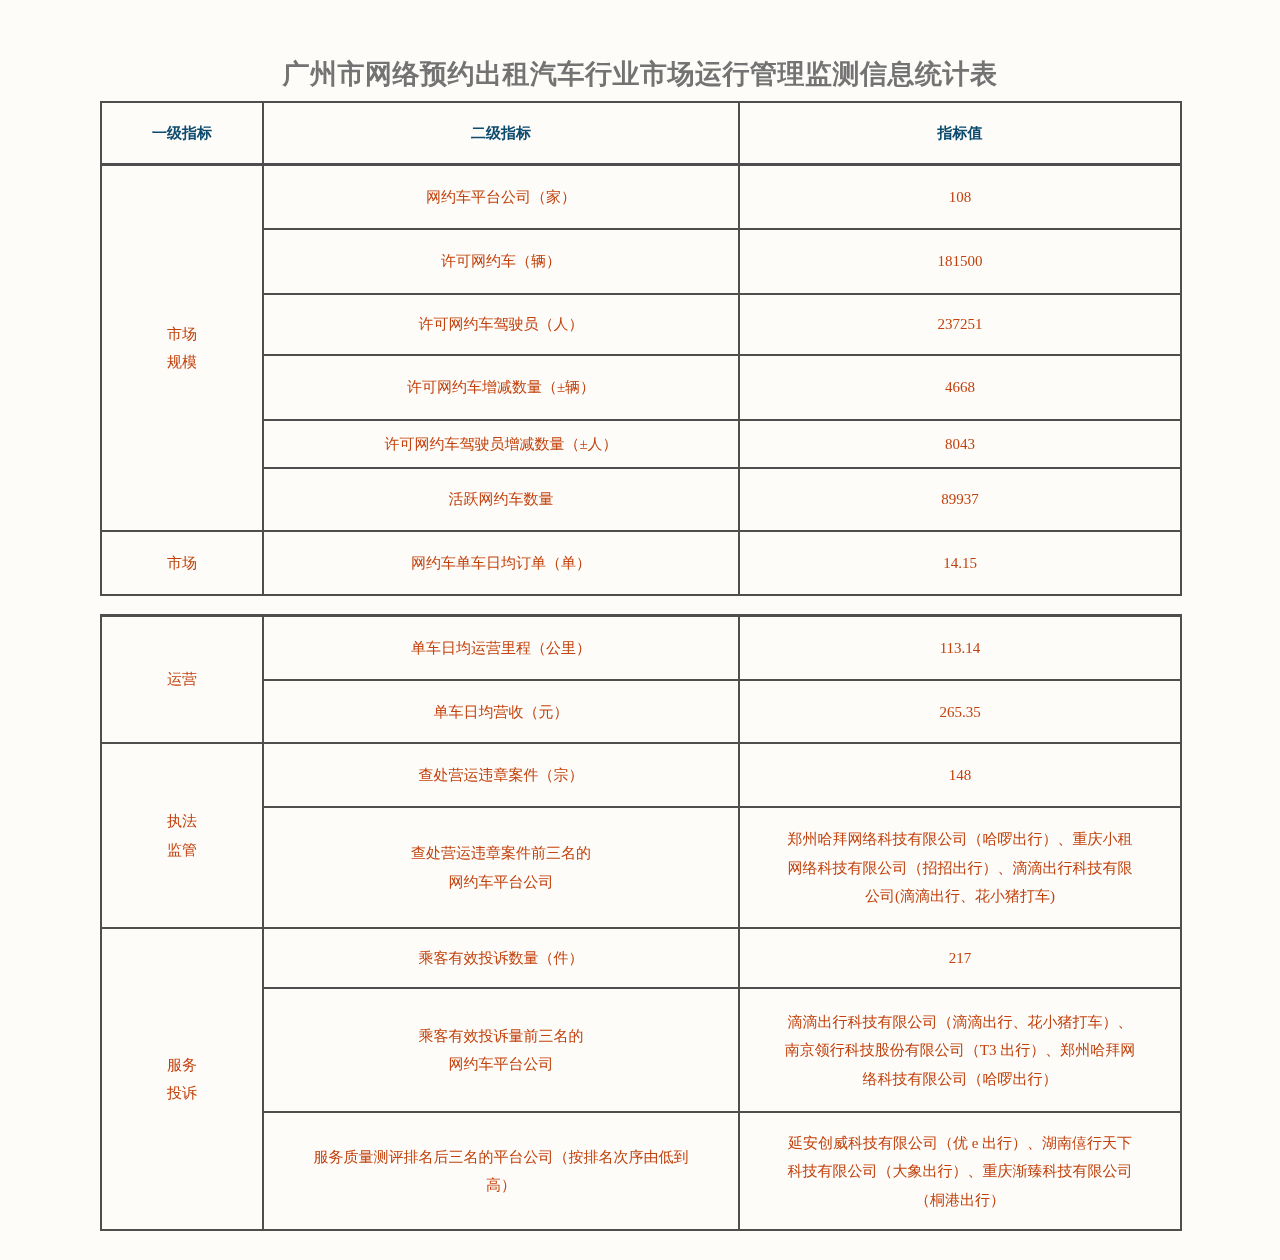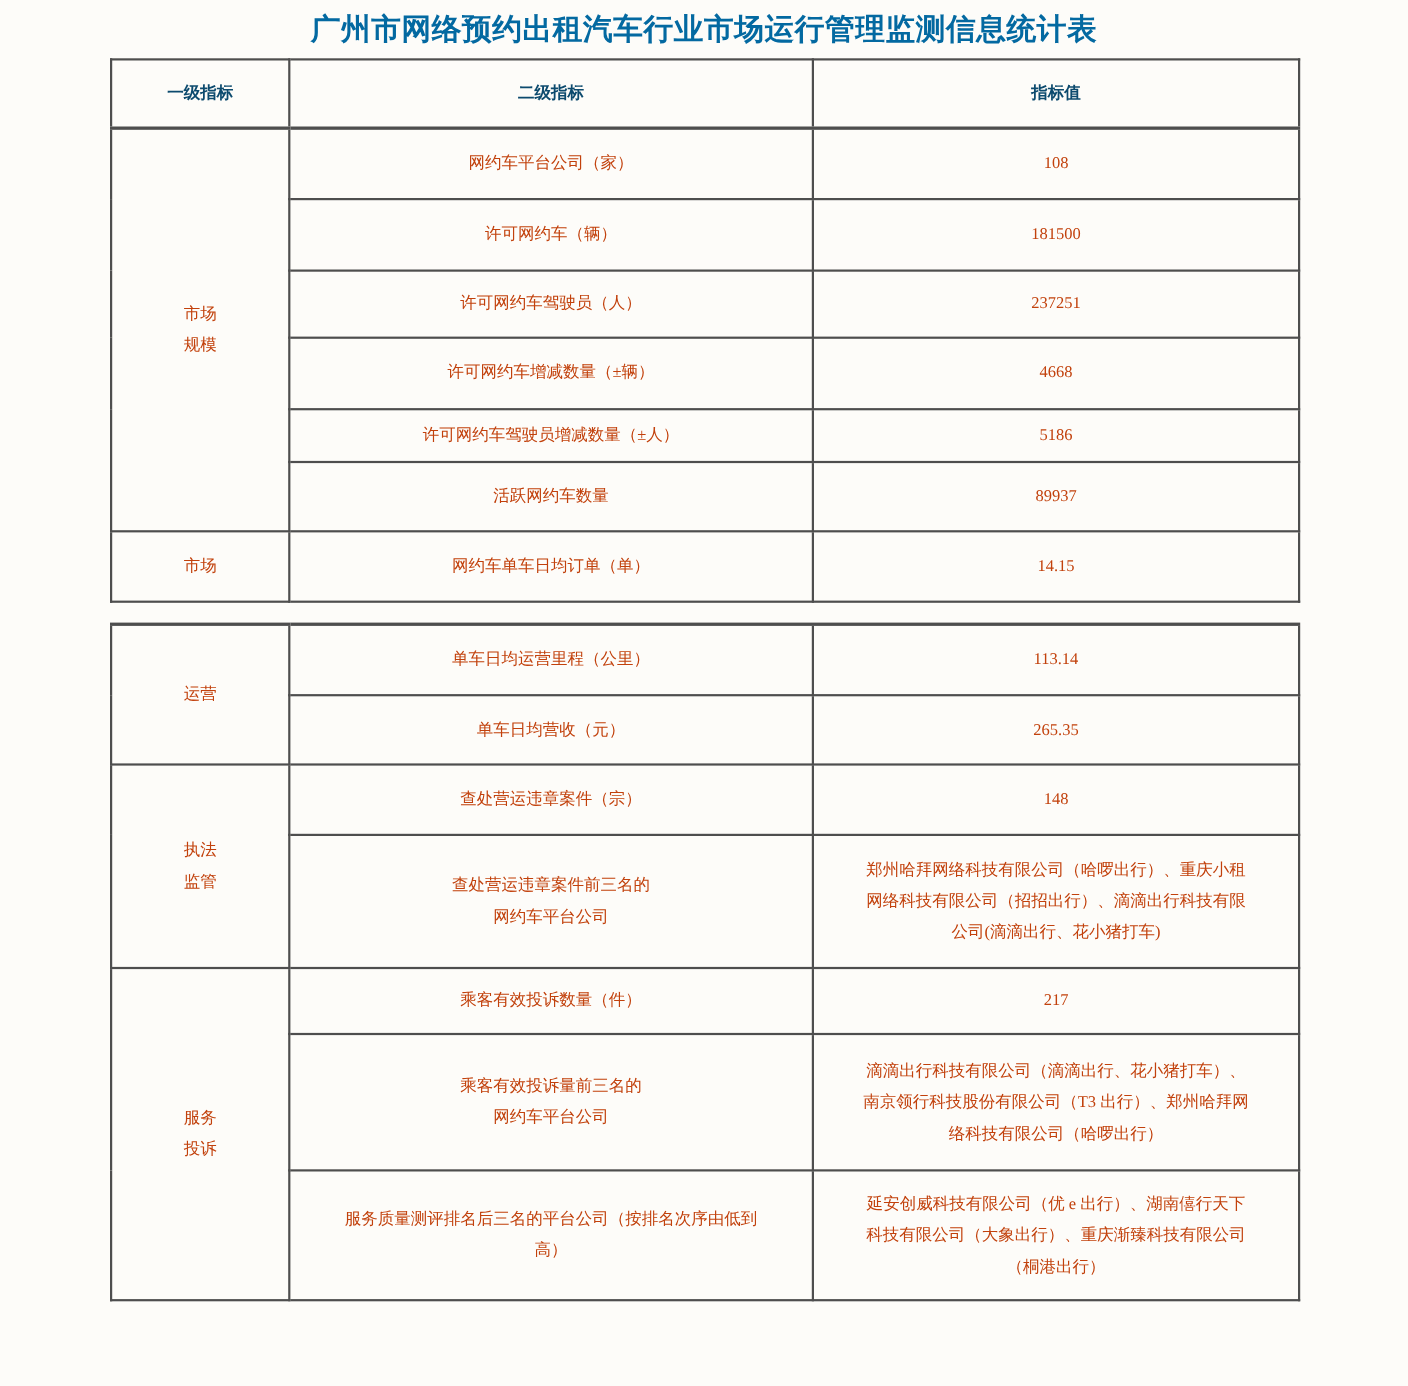--- a/index.html
+++ b/index.html
@@ -14,22 +14,23 @@
     height: 1260px;
     padding: 10px 100px 0 100px;
     background: #fdfcf9;
     overflow: hidden;
   }
   .title {
     text-align: center;
     font-size: 27px;
     font-weight: bold;
     letter-spacing: 0.5px;
-    color: #0369a1;
+    color: #737373;
     line-height: 1.25;
+    margin-top: 48px;
   }
   .subtitle {
     text-align: center;
     font-size: 15px;
     margin-top: 22px;
     color: #3a3a3a;
     line-height: 1.4;
   }
   table.stats-table {
     border-collapse: collapse;
@@ -105,21 +106,21 @@
       <tr style="height:61px">
         <td>许可网约车驾驶员（人）</td>
         <td>237251</td>
       </tr>
       <tr style="height:65px">
         <td>许可网约车增减数量（±辆）</td>
         <td>4668</td>
       </tr>
       <tr style="height:48px">
         <td>许可网约车驾驶员增减数量（±人）</td>
-        <td>5186</td>
+        <td>8043</td>
       </tr>
       <tr style="height:63px">
         <td>活跃网约车数量</td>
         <td>89937</td>
       </tr>
       <tr style="height:64px">
         <td class="group-label">市场</td>
         <td>网约车单车日均订单（单）</td>
         <td>14.15</td>
       </tr>

